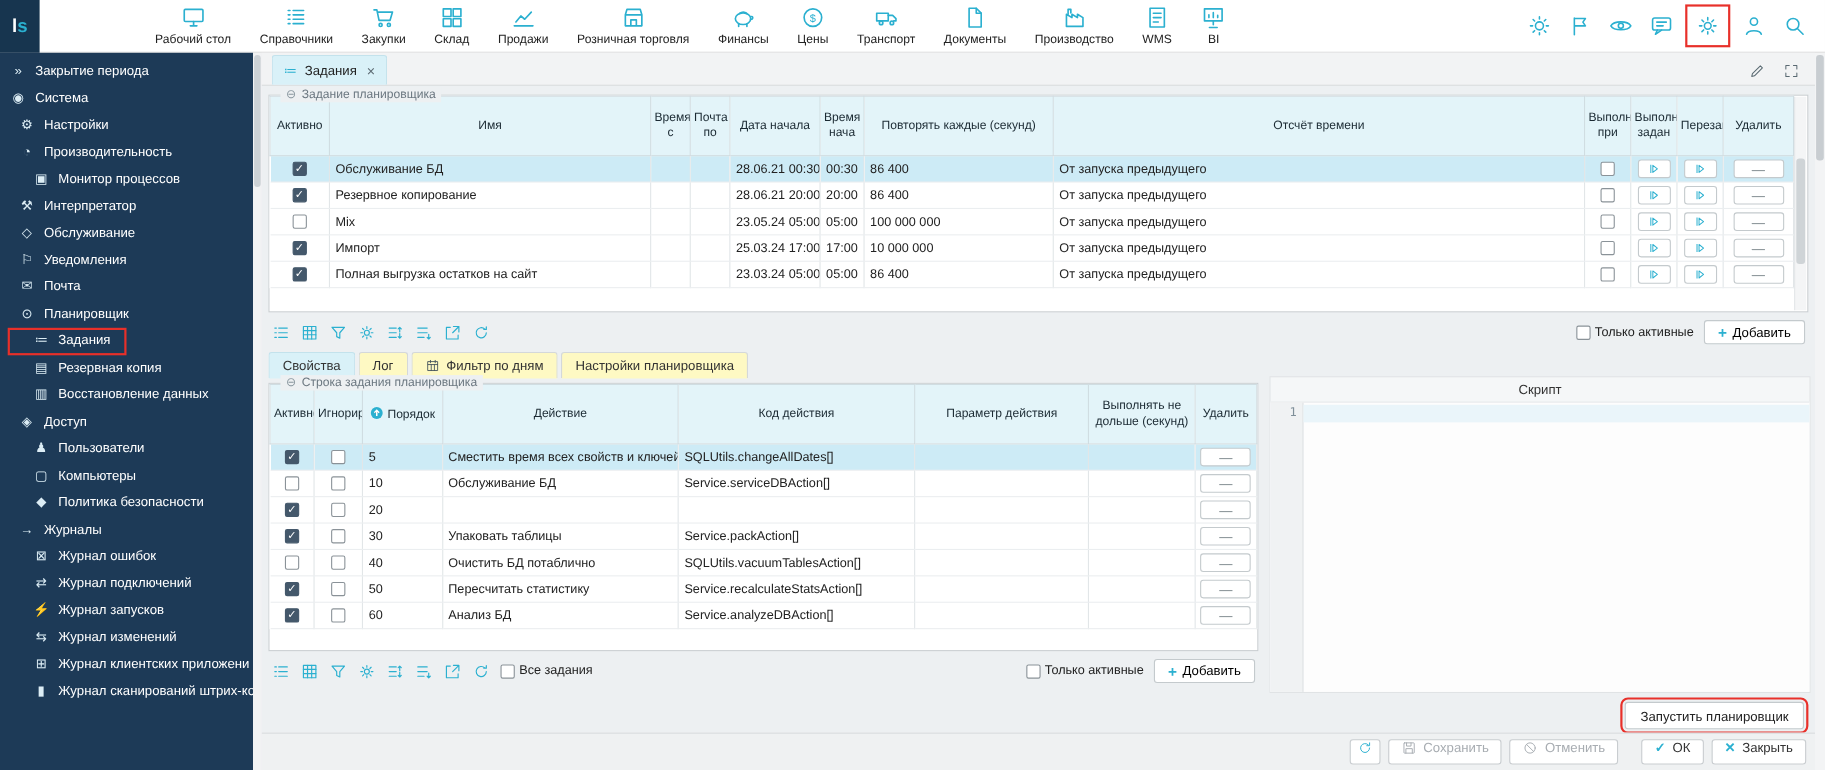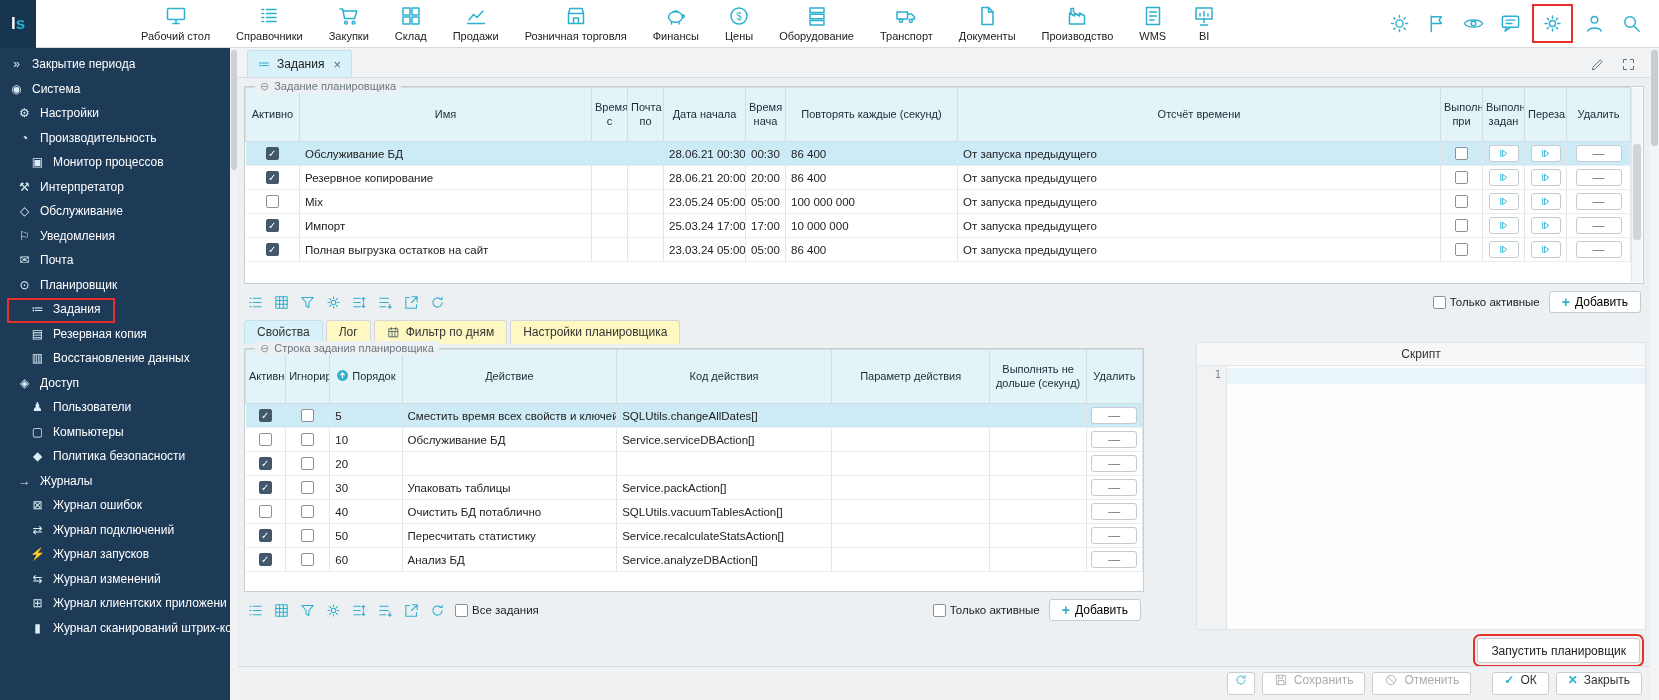--- a/index.html
+++ b/index.html
@@ -103,21 +103,21 @@
   .subtabs{position:absolute;left:6px;top:271px;right:6px;height:25px;display:flex;gap:3px;
       align-items:flex-end;}
   .subtab{display:flex;align-items:center;gap:6px;padding:4px 12px 5px;font-size:12px;background:#fef9c3;
       border:1px solid #d4d8da;border-bottom:none;border-radius:3px 3px 0 0;cursor:pointer;color:#333;}
   .subtab.active{background:#d9f1f8;border-color:#c3e2ec;}
   .subtab.white{background:#fef9c3;}
   .subtab .st-ico{width:13px;height:13px;}
   .subtab .st-ico svg{stroke:#44535c;}
 
   
-  .script-panel{position:absolute;left:958px;right:4px;top:294px;height:288px;background:#f5f7f8;
+  .script-panel{position:absolute;left:916px;right:4px;top:294px;height:288px;background:#f5f7f8;
       border:1px solid #e0e3e5;}
   .script-title{height:22px;display:flex;align-items:center;justify-content:center;font-size:12px;color:#333;}
   .script-editor{position:absolute;left:0;right:0;top:22px;bottom:0;background:#fdfdfd;
       border-top:1px solid #e4e7e9;display:flex;}
   .gutter{width:30px;background:#f0f2f3;border-right:1px solid #e0e3e5;text-align:right;
       padding:2px 5px 0 0;font-family:"DejaVu Sans Mono",monospace;font-size:11px;color:#7f8f99;}
   .code-area{flex:1;cursor:text;}
   .current-line{height:16px;background:#eaf5fa;margin-top:2px;}
 
   
@@ -208,30 +208,20 @@
           <span class="tb-label">Финансы</span>
         </div>
         <div class="tb-item">
           <span class="svgicon tb-ico">
             <svg viewBox="0 0 24 24">
               <circle cx="12" cy="12" r="8"></circle>
               <text x="12" y="15.8" text-anchor="middle" font-size="10" fill="#2bb0d0" stroke="none">$</text>
             </svg>
           </span>
           <span class="tb-label">Цены</span>
-        </div>
-        <div class="tb-item">
-          <span class="svgicon tb-ico">
-            <svg viewBox="0 0 24 24">
-              <rect x="5" y="4" width="14" height="4.6"></rect>
-              <rect x="5" y="10.2" width="14" height="4.6"></rect>
-              <rect x="5" y="16.4" width="14" height="4.6"></rect>
-            </svg>
-          </span>
-          <span class="tb-label">Оборудование</span>
         </div>
         <div class="tb-item">
           <span class="svgicon tb-ico">
             <svg viewBox="0 0 24 24">
               <rect x="3" y="8" width="10.5" height="7"></rect>
               <path d="M13.5 10h4l3 3v2h-2"></path>
               <circle cx="7" cy="16.8" r="1.6"></circle>
               <circle cx="16.8" cy="16.8" r="1.6"></circle>
             </svg>
           </span>

